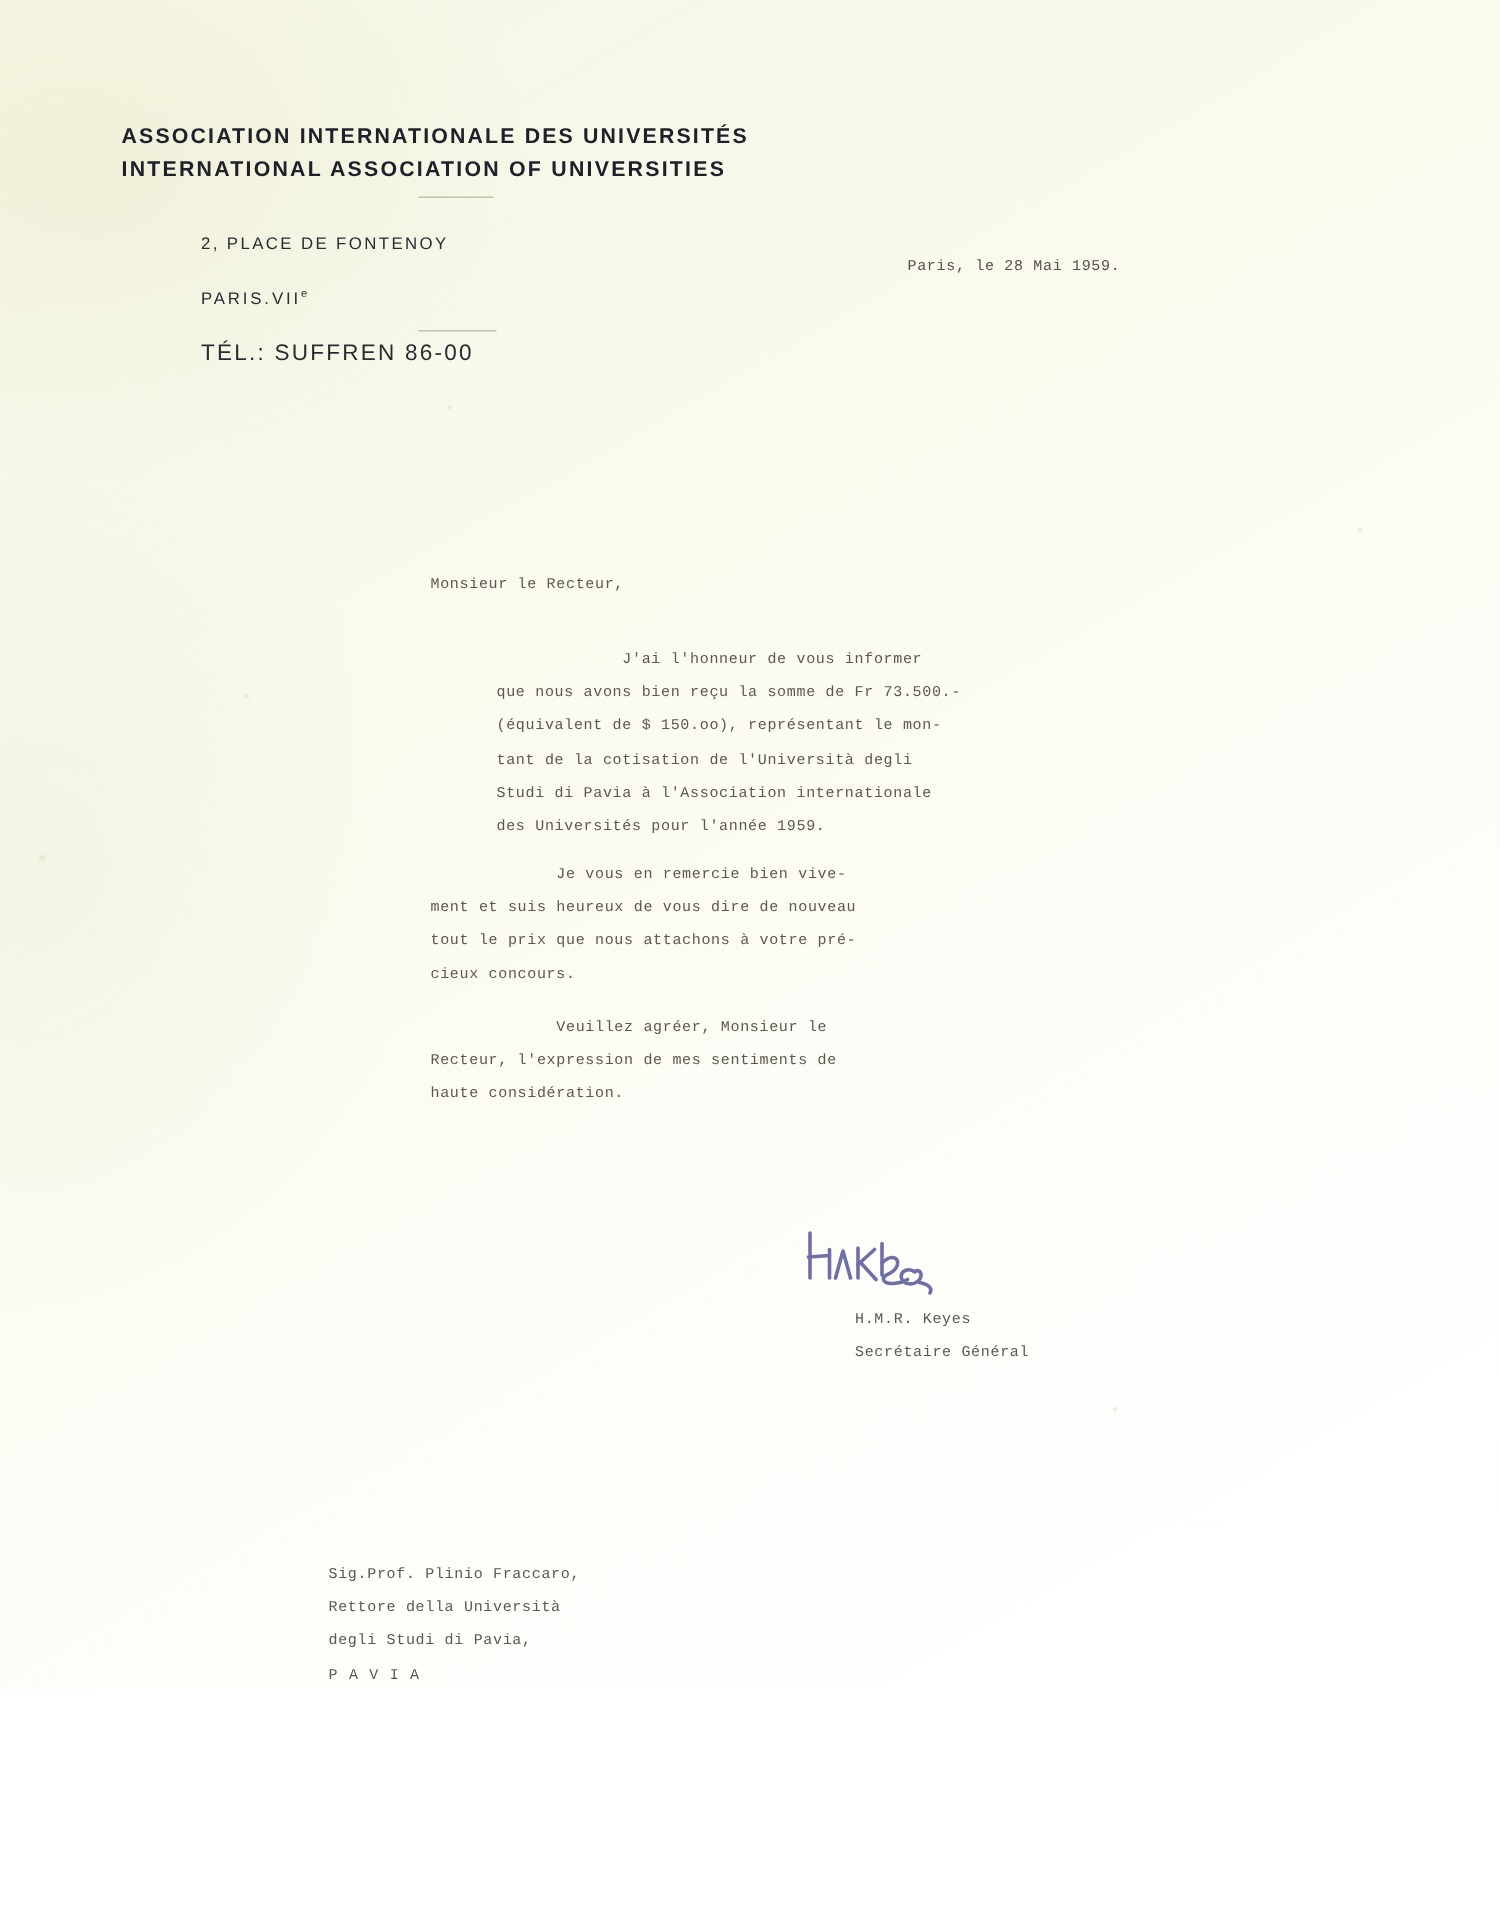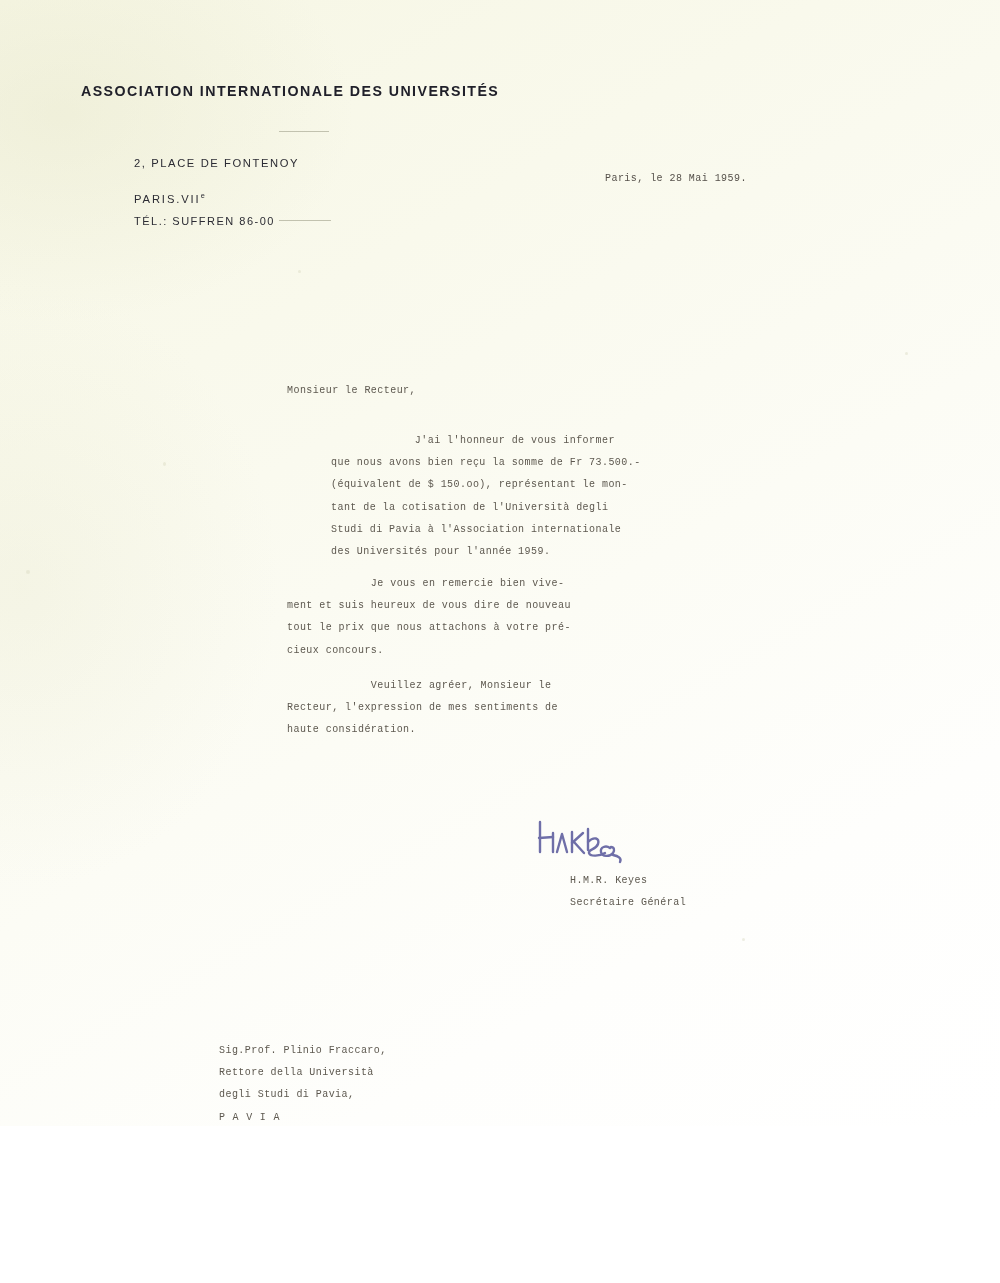--- a/index.html
+++ b/index.html
@@ -80,23 +80,23 @@
     letter-spacing: 1.9px;
     margin-top: 13px;
   }
   .addr-l2 .sup {
     font-size: 7.4px;
     vertical-align: super;
     letter-spacing: 0;
   }
   .addr-l3 {
     display: block;
-    font-size: 11px;
+    font-size: 15px;
     letter-spacing: 1.5px;
-    margin-top: 2px;
+    margin-top: 16px;
   }
 
   
   .tw {
     position: absolute;
     font-family: "Liberation Mono", "DejaVu Sans Mono", monospace;
     font-size: 10px;
     line-height: 22.2px;
     color: #5d584f;
     white-space: pre;
@@ -143,20 +143,21 @@
   }
 </style>
 </head>
 <body>
 
 <div id="page">
   <div id="sheet">
 
     <div class="letterhead">
       <span class="lh-line">ASSOCIATION INTERNATIONALE DES UNIVERSITÉS</span>
+      <span class="lh-line second">INTERNATIONAL ASSOCIATION OF UNIVERSITIES</span>
     </div>
 
     <div class="rule r1"></div>
     <div class="rule r2"></div>
 
     <div class="address-block">
       <span class="addr-l1">2, PLACE DE FONTENOY</span>
       <span class="addr-l2"><span>PARIS.VII</span><span class="sup">e</span></span>
       <span class="addr-l3">TÉL.: SUFFREN 86-00</span>
     </div>

